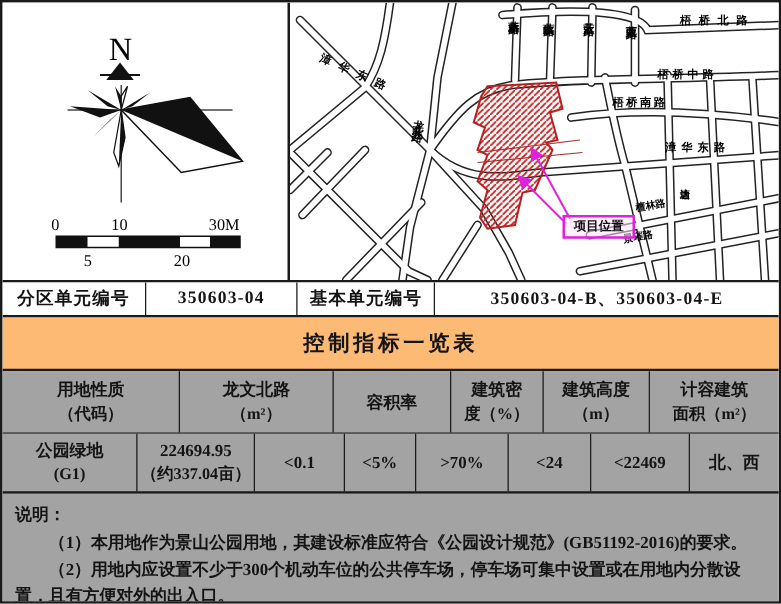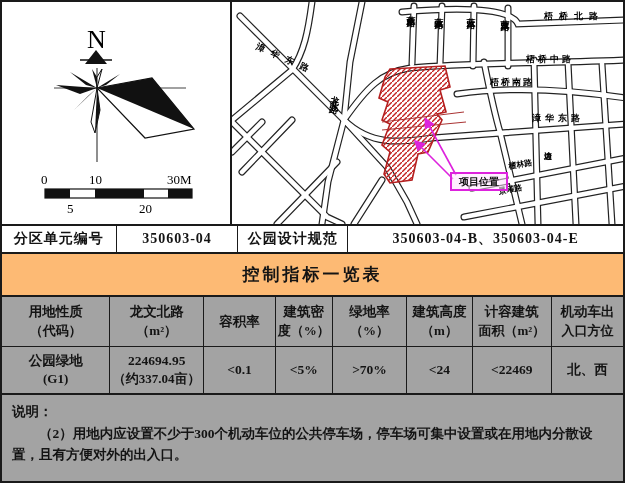--- a/index.html
+++ b/index.html
@@ -170,21 +170,21 @@
       <span class="s-label" style="left:266px;top:186px;transform:rotate(-10deg);font-size:8px;">景璀路</span>
       <span class="s-label v-label" style="left:311px;top:142px;font-size:8px;">塘边</span>
 
       <div class="project-box">项目位置</div>
     </div>
   </div>
 
   <div class="unit-row">
     <div class="cell u1">分区单元编号</div>
     <div class="cell u2">350603-04</div>
-    <div class="cell u3">公园设计规范</div>
+    <div class="cell u3">基本单元编号</div>
     <div class="cell u4">350603-04-B、350603-04-E</div>
   </div>
 
   <div class="tbl-title">控制指标一览表</div>
 
   <div class="grid-row hdr">
     <div class="cell c1">
       <div>用地性质</div>
         <div class="sub">（代码）</div>
     </div>
@@ -192,35 +192,27 @@
       <div>龙文北路</div>
         <div class="sub">（m²）</div>
     </div>
     <div class="cell c3">
       <div>容积率</div>
     </div>
     <div class="cell c4">
       <div>建筑密</div>
         <div class="sub">度（%）</div>
     </div>
-    <div class="cell c5">
-      <div>绿地率</div>
-        <div class="sub">（%）</div>
-    </div>
     <div class="cell c6">
       <div>建筑高度</div>
         <div class="sub">（m）</div>
     </div>
     <div class="cell c7">
       <div>计容建筑</div>
         <div class="sub">面积（m²）</div>
-    </div>
-    <div class="cell c8">
-      <div>机动车出</div>
-        <div class="sub">入口方位</div>
     </div>
   </div>
 
   <div class="grid-row dat">
     <div class="cell c1">
       <div>公园绿地</div>
         <div class="sub">(G1)</div>
     </div>
     <div class="cell c2">
       <div>224694.95</div>
@@ -241,16 +233,17 @@
     <div class="cell c7">
         <div>&lt;22469</div>
       </div>
     <div class="cell c8">
         <div>北、西</div>
       </div>
   </div>
 
   <div class="notes">
     <p>说明：</p>
+    <p class="indent">（1）本用地作为景山公园用地，其建设标准应符合《公园设计规范》(GB51192-2016)的要求。</p>
     <p class="indent">（2）用地内应设置不少于300个机动车位的公共停车场，停车场可集中设置或在用地内分散设置，且有方便对外的出入口。</p>
   </div>
 
 </div>
 
 </body></html>

